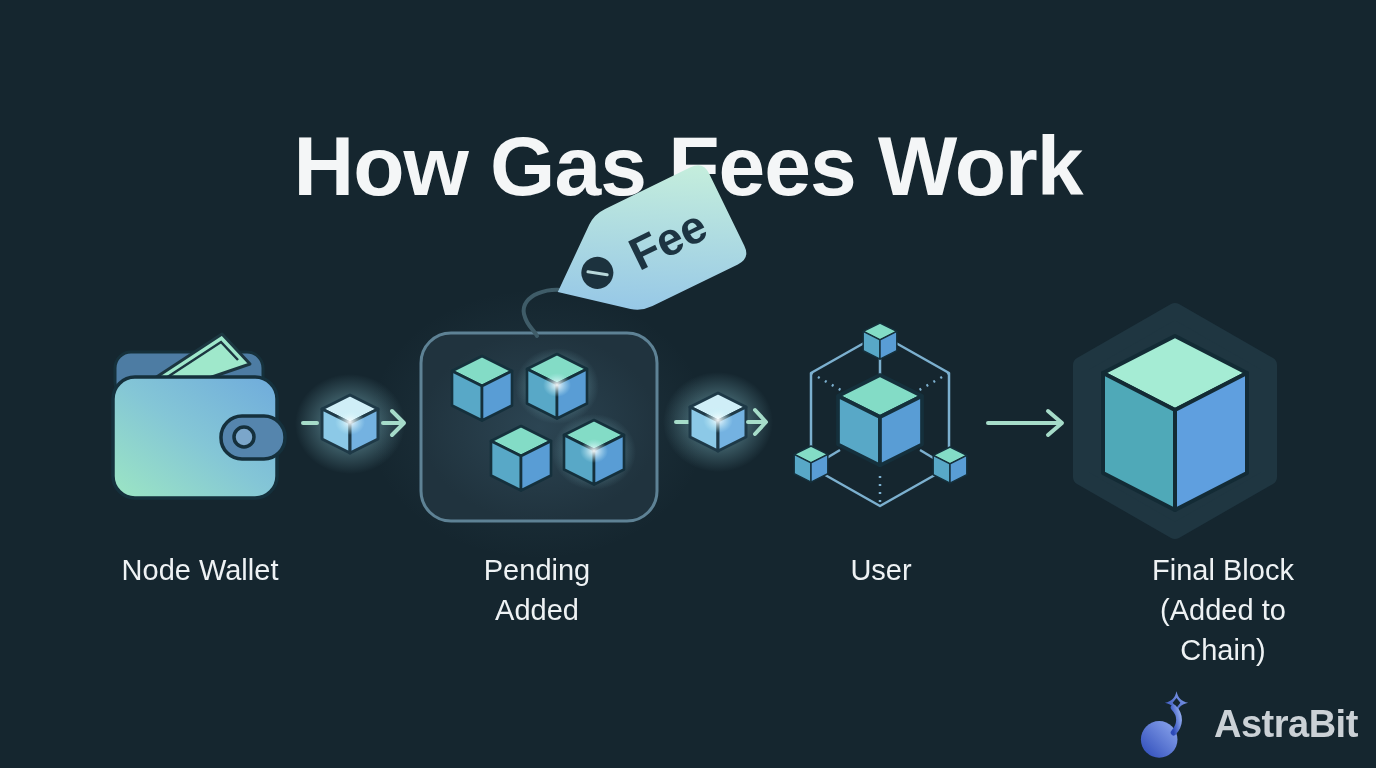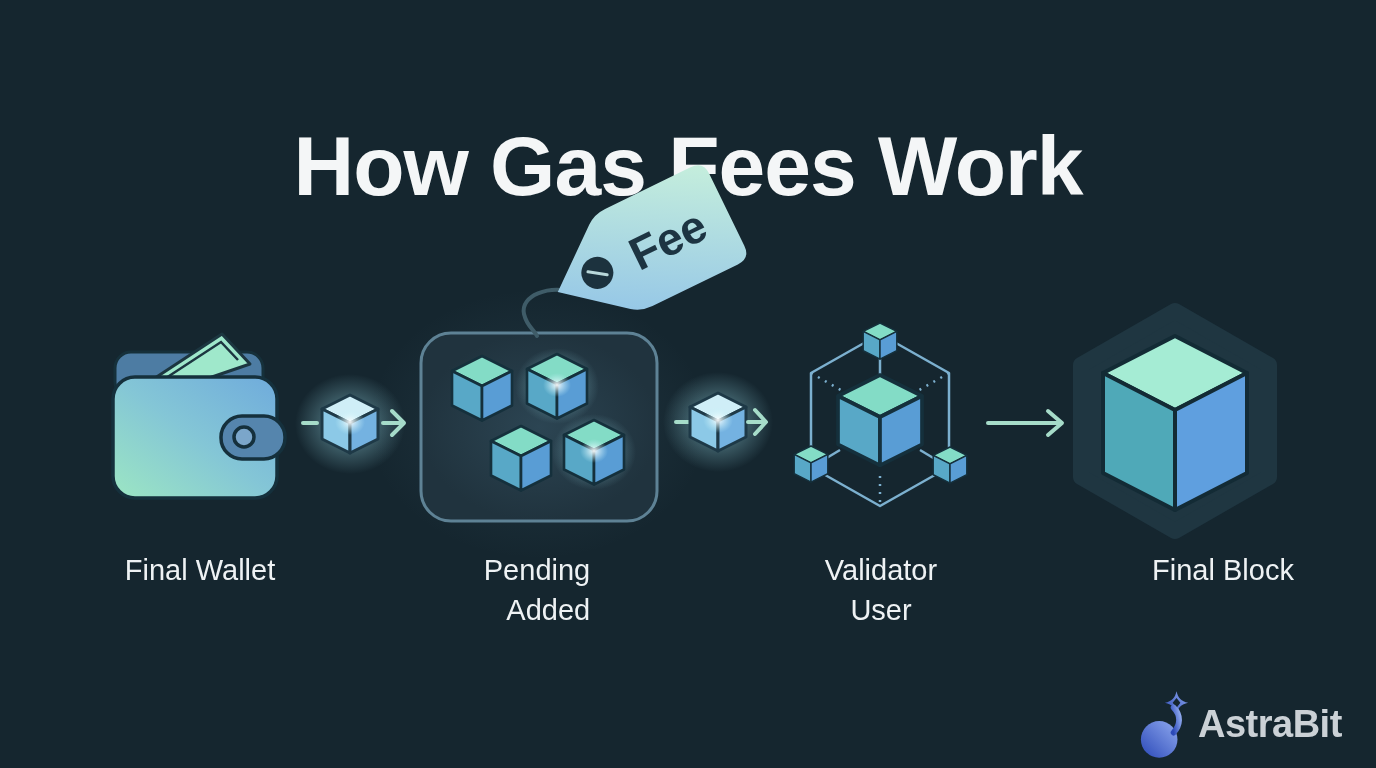--- a/index.html
+++ b/index.html
@@ -14,25 +14,25 @@
     text-align:center;font-size:84px;font-weight:700;
     color:#f4f6f7;letter-spacing:-1px;line-height:1.05;
   }
   svg#gfx{position:absolute;left:0;top:0;}
   .stage-label{
     position:absolute;top:550px;color:#eef2f4;font-size:29px;
     line-height:40px;text-align:center;transform:translateX(-50%);
     font-weight:400;
   }
   #lbl-wallet{left:200px;}
-  #lbl-pool{left:537px;text-align:right;}
+  #lbl-pool{left:537px;}
   #lbl-validator{left:881px;}
   #lbl-final{left:1223px;}
   #brand{
-    position:absolute;left:1138px;top:688px;display:flex;align-items:center;gap:8px;
+    position:absolute;left:1138px;top:688px;display:flex;align-items:center;gap:24px;
   }
   #brand-text{
     color:#cbd1d6;font-size:38px;font-weight:700;letter-spacing:-0.5px;
   }
 </style>
 </head>
 <body>
 
 <div id="canvas">
 
@@ -164,32 +164,32 @@
       <polygon points="1175,311 1269,365 1269,477 1175,531 1081,477 1081,365" fill="#1f3641" stroke="#1f3641" stroke-width="16" stroke-linejoin="round"></polygon>
     </g>
     <g stroke="#132b35" stroke-width="4" stroke-linejoin="round">
       <polygon points="1175,336 1247,373 1175,410 1103,373" fill="#a5ecd4"></polygon>
       <polygon points="1103,373 1175,410 1175,510 1103,473" fill="#4fa9b8"></polygon>
       <polygon points="1247,373 1175,410 1175,510 1247,473" fill="#5f9fdf"></polygon>
     </g>
   </svg>
 
   <div class="stage-label" id="lbl-wallet">
-    <div>Final Wallet</div>
+    <div>Node Wallet</div>
   </div>
   <div class="stage-label" id="lbl-pool">
     <div>Pending</div>
     <div>Added</div>
   </div>
   <div class="stage-label" id="lbl-validator">
-    <div>Validator</div>
     <div>User</div>
   </div>
   <div class="stage-label" id="lbl-final">
     <div>Final Block</div>
+    <div>(Added to Chain)</div>
   </div>
 
   <div id="brand">
     <svg width="52" height="72" viewBox="0 0 54 74">
       <path d="M40 3 C41.5 10 45 13.5 52 15 C45 16.5 41.5 20 40 27 C38.5 20 35 16.5 28 15 C35 13.5 38.5 10 40 3 Z M40 10 L44 15 L40 20 L36 15 Z" fill="url(#brandGrad2)" fill-rule="evenodd"></path>
       <circle cx="22" cy="53" r="19" fill="url(#brandGrad2)"></circle>
       <path d="M37 46 C44 38 45 28 37 20" stroke="url(#brandGrad2)" stroke-width="6" fill="none" stroke-linecap="round"></path>
       <defs>
         <linearGradient id="brandGrad2" x1="0" y1="1" x2="1" y2="0">
           <stop offset="0" stop-color="#2b49b8"></stop>

